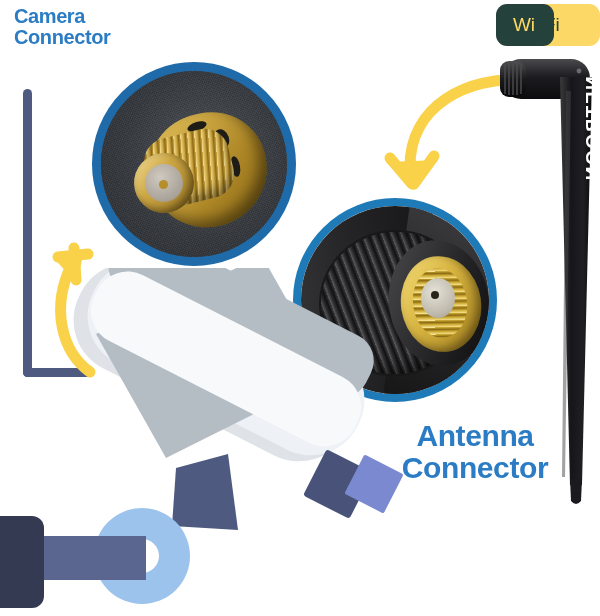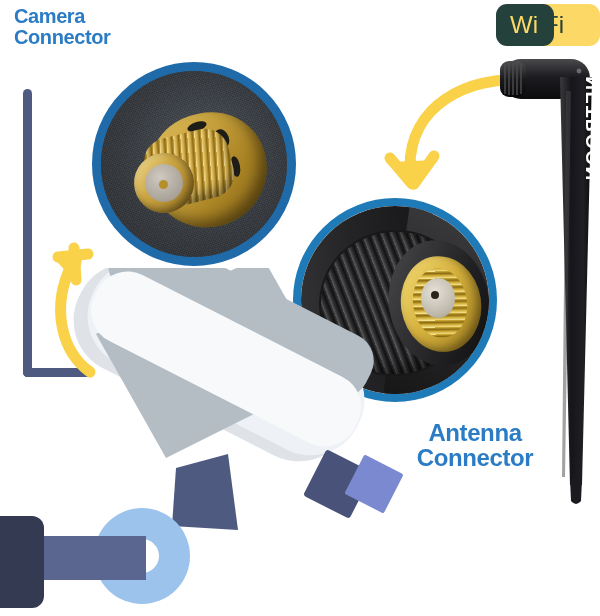--- a/index.html
+++ b/index.html
@@ -31,21 +31,21 @@
   }
   #camera-connector-label {
     left: 14px;
     top: 6px;
     font-size: 20px;
     text-align: left;
   }
   #antenna-connector-label {
     left: 390px;
     top: 420px;
-    font-size: 24px;
+    font-size: 30px;
     text-align: center;
     width: 170px;
   }
 
   
   #wifi-badge {
     position: absolute;
     left: 496px;
     top: 4px;
     width: 92px;
@@ -54,21 +54,21 @@
   .wifi-half {
     position: absolute;
     top: 0;
     width: 56px;
     height: 42px;
     border-radius: 11px;
     display: flex;
     align-items: center;
     justify-content: center;
     font-family: "Liberation Sans", sans-serif;
-    font-size: 24px;
+    font-size: 19px;
     font-weight: normal;
     letter-spacing: 0px;
   }
   #wifi-left {
     left: 0;
     background: #24413c;
     color: #fcd866;
     z-index: 2;
     padding-right: 2px;
   }

